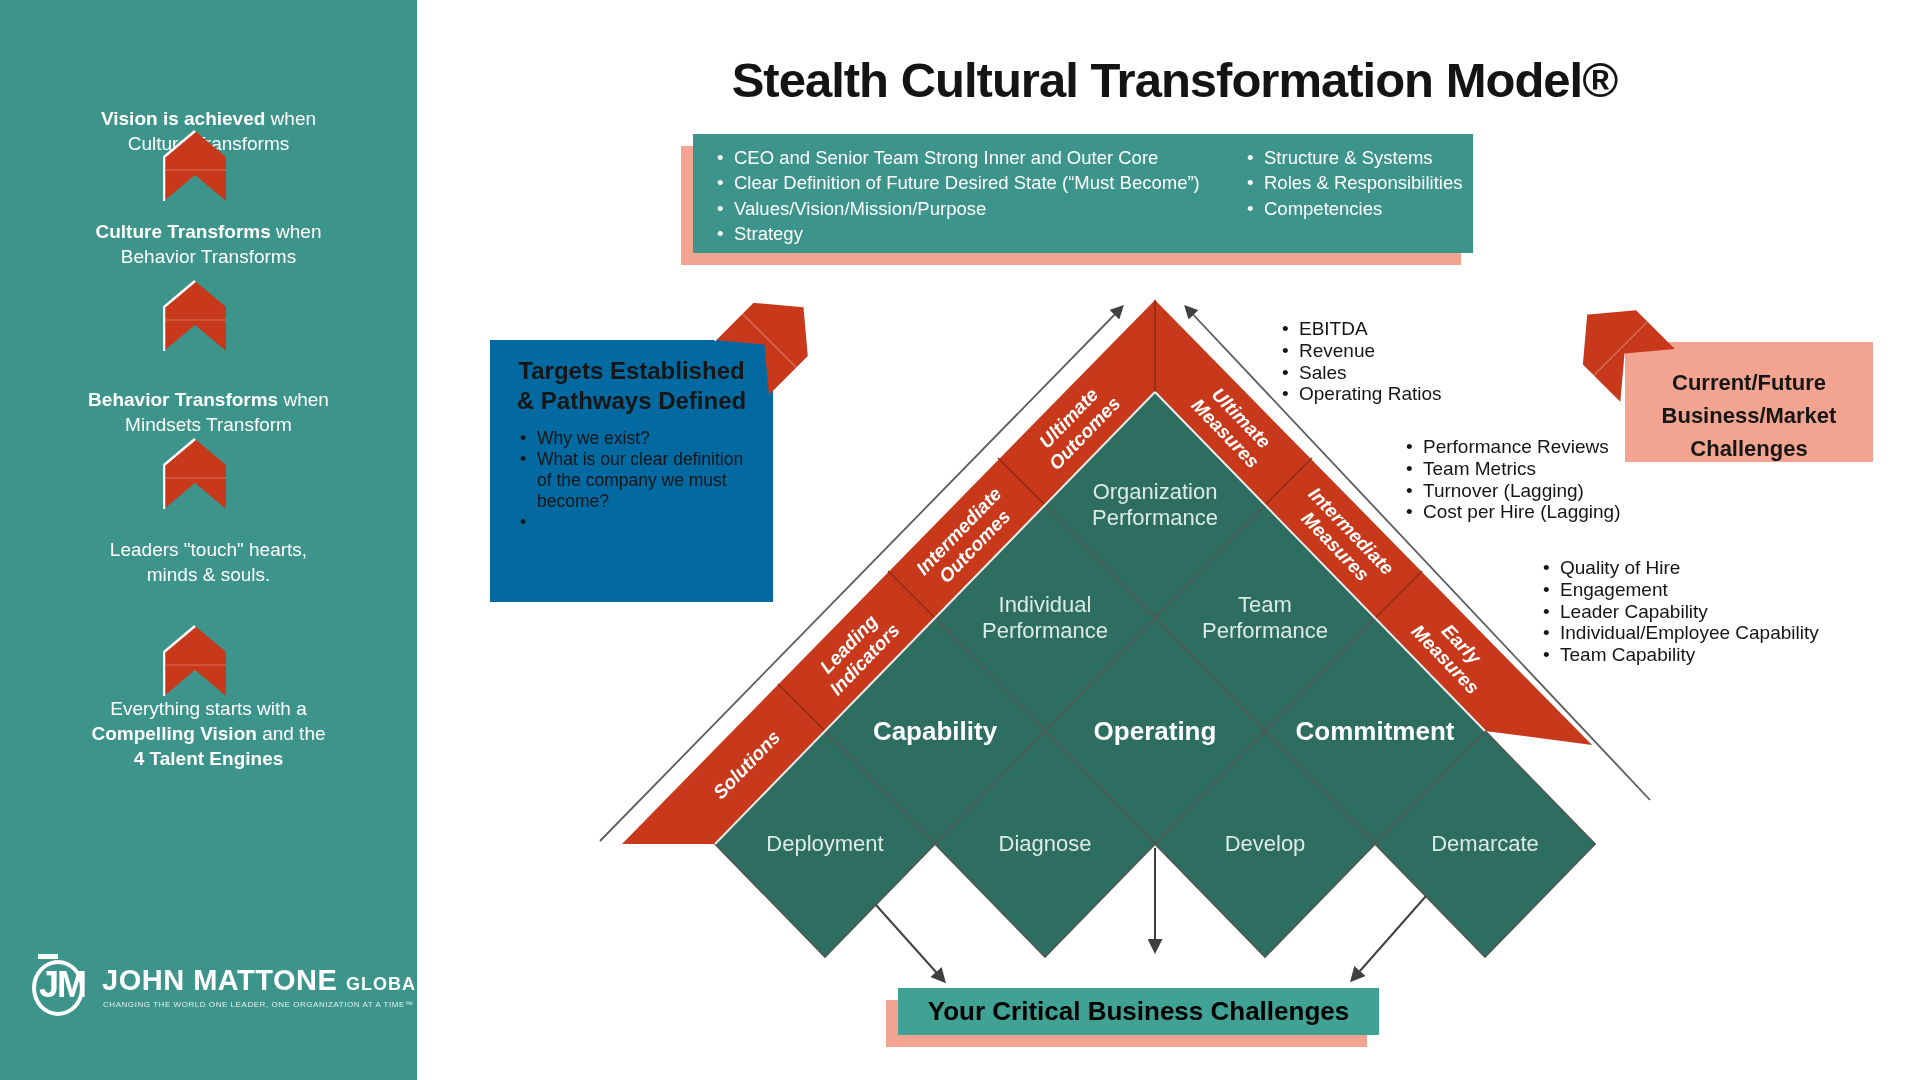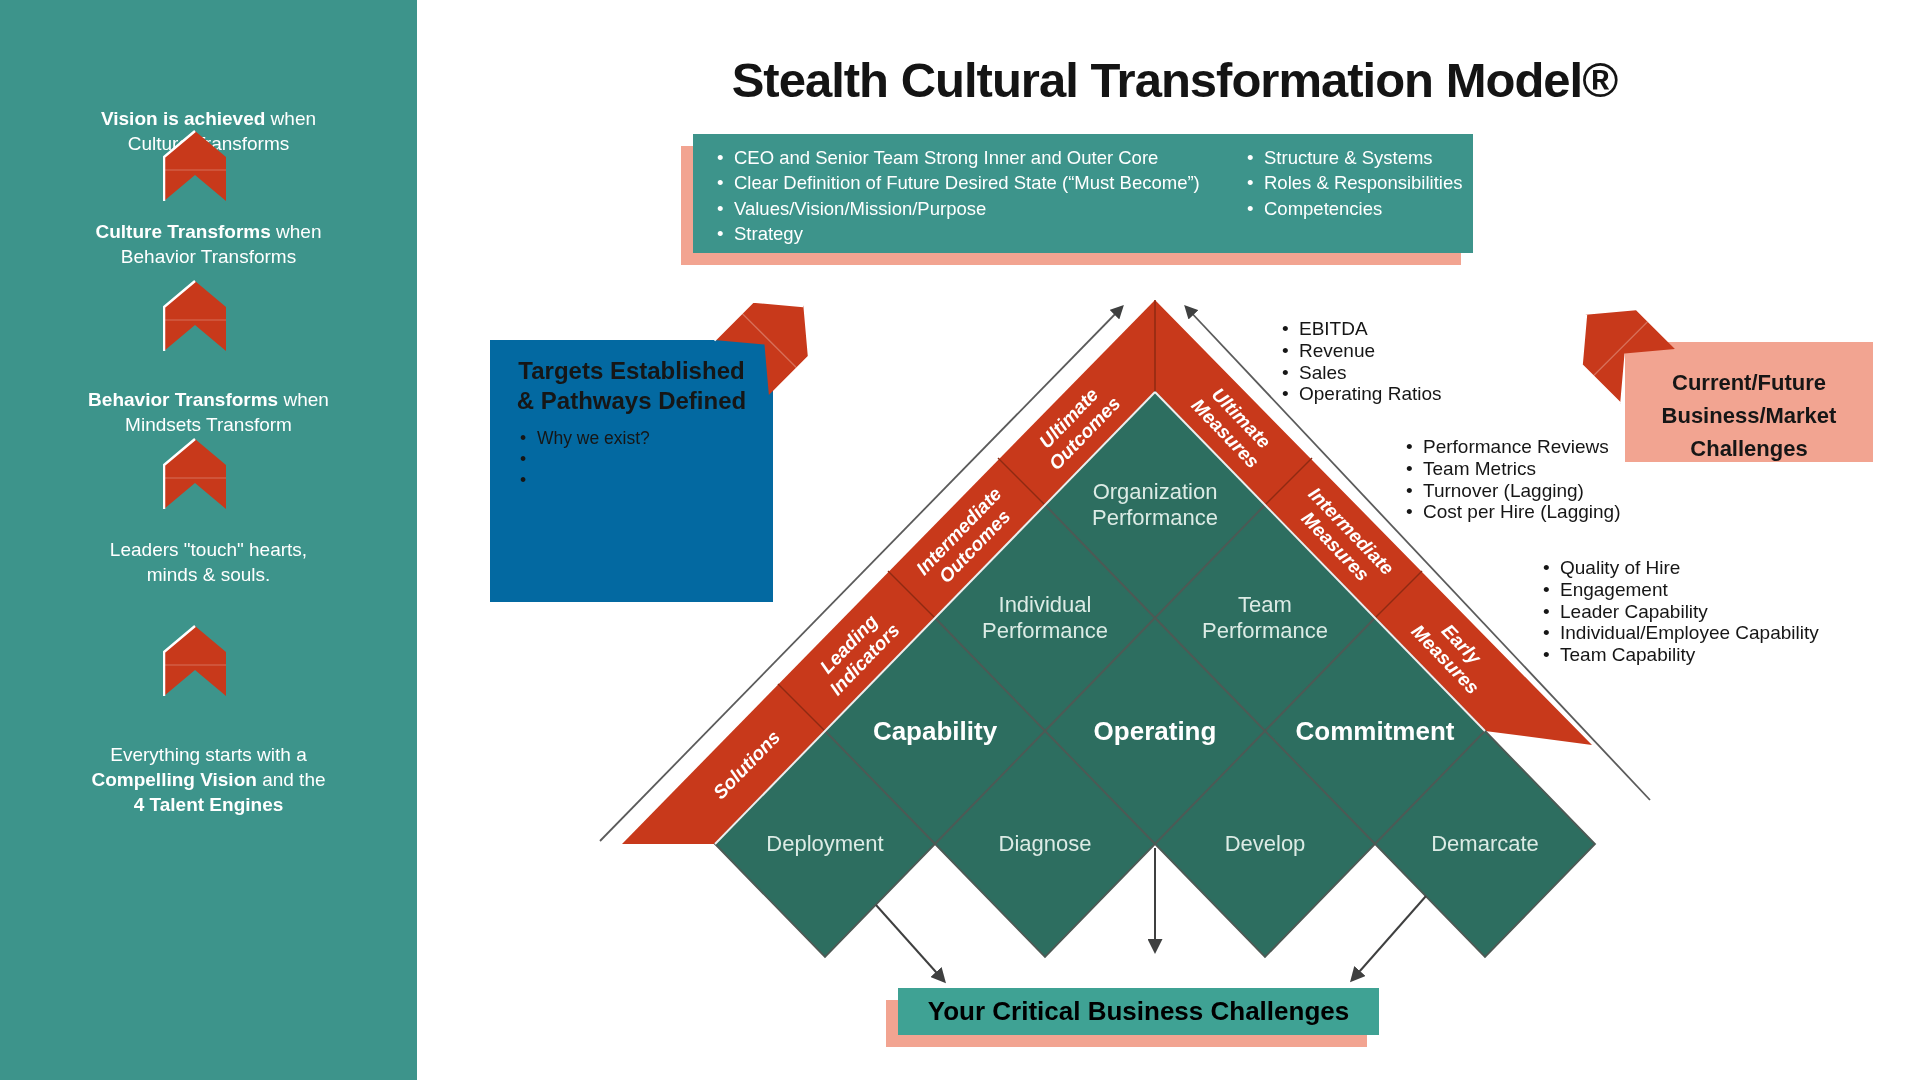--- a/index.html
+++ b/index.html
@@ -89,21 +89,21 @@
         <div><span>Behavior Transforms</span></div>
       </div>
       <div class="step" style="top: 374px; margin-top: 13px;">
         <div><span class="b">Behavior Transforms</span><span> when</span></div>
         <div><span>Mindsets Transform</span></div>
       </div>
       <div class="step" style="top: 537px;">
         <div><span>Leaders "touch" hearts,</span></div>
         <div><span>minds &amp; souls.</span></div>
       </div>
-      <div class="step" style="top: 742px; text-align: center;">
+      <div class="step" style="top: 696px; text-align: center;">
         <div><span>Everything starts with a</span></div>
         <div><span class="b">Compelling Vision</span><span> and the</span></div>
         <div><span class="b">4 Talent Engines</span></div>
       </div>
     </div>
   <div class="chev" style="left:163px; top:130px;"><svg width="64" height="72" viewBox="0 0 64 72">
     <polygon points="32,1 63,27 63,71 32,45 1,71 1,27" fill="#C8391B"></polygon>
     <polyline points="1,71 1,27 32,1" fill="none" stroke="#ffffff" stroke-width="2.5"></polyline>
     <line x1="1" y1="40" x2="63" y2="40" stroke="rgba(255,255,255,0.28)" stroke-width="1"></line>
   </svg></div>
@@ -116,20 +116,30 @@
     <polygon points="32,1 63,27 63,71 32,45 1,71 1,27" fill="#C8391B"></polygon>
     <polyline points="1,71 1,27 32,1" fill="none" stroke="#ffffff" stroke-width="2.5"></polyline>
     <line x1="1" y1="40" x2="63" y2="40" stroke="rgba(255,255,255,0.28)" stroke-width="1"></line>
   </svg></div>
   <div class="chev" style="left:163px; top:625px;"><svg width="64" height="72" viewBox="0 0 64 72">
     <polygon points="32,1 63,27 63,71 32,45 1,71 1,27" fill="#C8391B"></polygon>
     <polyline points="1,71 1,27 32,1" fill="none" stroke="#ffffff" stroke-width="2.5"></polyline>
     <line x1="1" y1="40" x2="63" y2="40" stroke="rgba(255,255,255,0.28)" stroke-width="1"></line>
   </svg></div>
 
+  <div id="logo">
+    <div id="logo-mono">
+      <div class="ring"></div>
+      <div class="bar"></div>
+      <div class="jm">JM</div>
+    </div>
+    <div id="logo-name"><span>JOHN MATTONE</span>
+      <span id="logo-suffix">GLOBAL</span></div>
+    <div id="logo-tagline">CHANGING THE WORLD ONE LEADER, ONE ORGANIZATION AT A TIME™</div>
+  </div>
 </div>
 
 <div id="title">Stealth Cultural Transformation Model®</div>
 
 <div id="topbox-shadow" class="shadow-rect"></div>
 <div id="topbox">
   <div id="tb-col1" class="tb-col">
       <div class="bullet-row">
         <span class="dot">•</span>
         <span class="txt">CEO and Senior Team Strong Inner and Outer Core</span>
@@ -168,20 +178,21 @@
     <div>Targets Established</div>
     <div>&amp; Pathways Defined</div>
   </div>
   <div id="targets-bullets">
       <div class="bullet-row">
         <span class="dot">•</span>
         <span class="txt" style="width: 218px;">Why we exist?</span>
       </div>
       <div class="bullet-row">
         <span class="dot">•</span>
+        <span class="txt" style="width: 218px;">What is our clear definition of the company we must become?</span>
       </div>
       <div class="bullet-row">
         <span class="dot">•</span>
       </div>
     </div>
 </div>
 <div class="chev" style="left:731px; top:291px; transform:rotate(45deg);"><svg width="80" height="90" viewBox="0 0 64 72">
     <polygon points="32,1 63,27 63,71 32,45 1,71 1,27" fill="#C8391B"></polygon>
     <polyline points="1,71 1,27 32,1" fill="none" stroke="#ffffff" stroke-width="2.5"></polyline>
     <line x1="1" y1="40" x2="63" y2="40" stroke="rgba(255,255,255,0.28)" stroke-width="1"></line>

